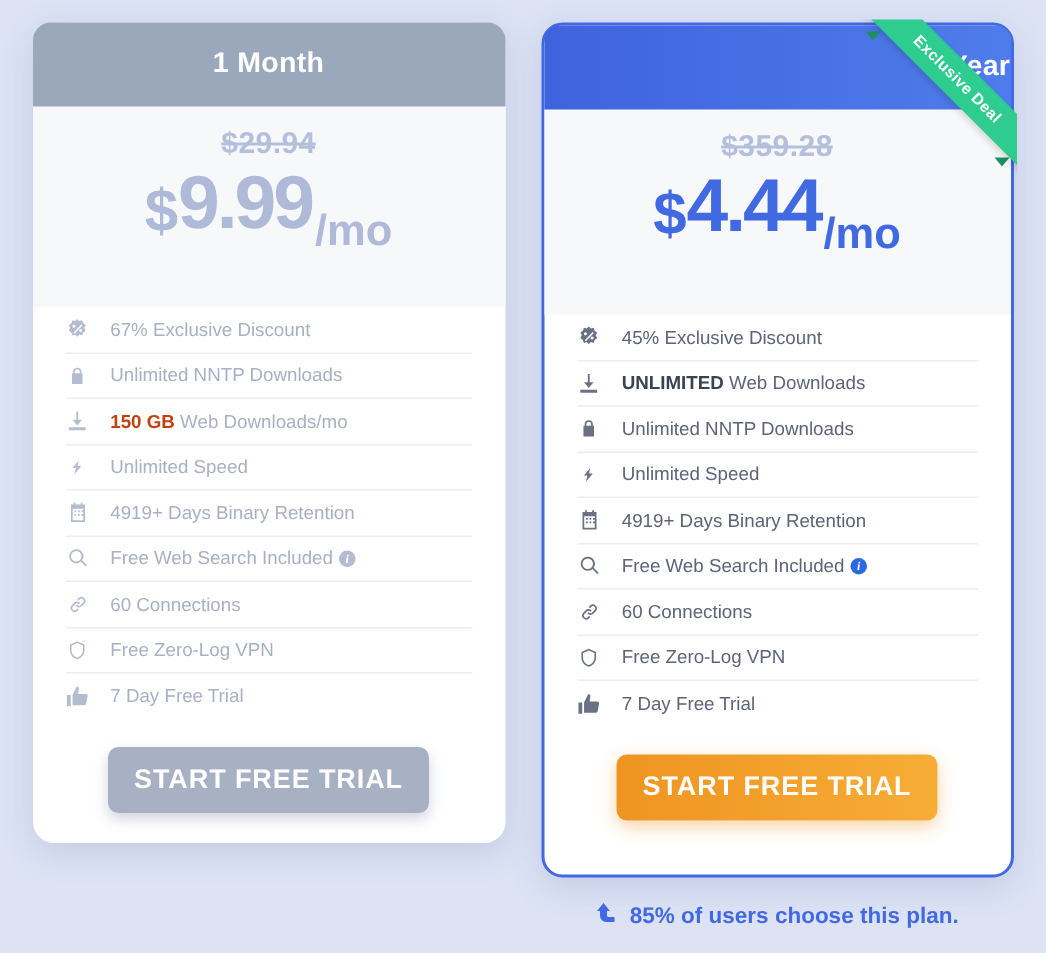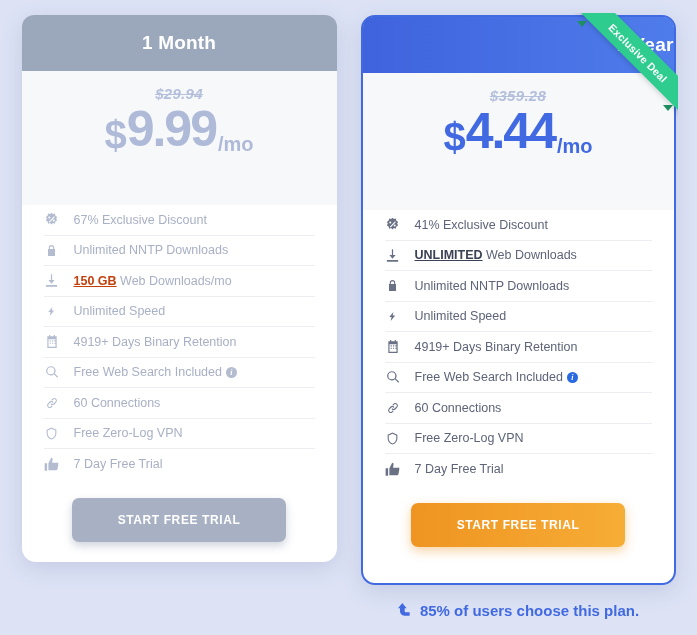--- a/index.html
+++ b/index.html
@@ -104,25 +104,24 @@
   
   .price-block {
     background: #f7f8fa;
     text-align: center;
     padding-top: 14px;
   }
   .card-basic .price-block  { height: 134px; }
   .card-featured .price-block { height: 137px; text-align: center; }
 
   .price-old {
-    font-size: 15px;
+    font-size: 20px;
     font-weight: bold;
     text-decoration: line-through;
     letter-spacing: .3px;
-    font-style: italic;
   }
   .card-basic .price-old   { color: #b3bfdb; }
   .card-featured .price-old{ color: #b3bfdb; }
 
   .price-row {
     display: flex;
     align-items: flex-start;
     justify-content: center;
     line-height: 1;
     margin-top: 2px;
@@ -131,21 +130,21 @@
     font-size: 40px;
     font-weight: bold;
     margin-top: 11px;
   }
   .amount {
     font-size: 50px;
     font-weight: bold;
     letter-spacing: -2px;
   }
   .per {
-    font-size: 20px;
+    font-size: 29px;
     font-weight: bold;
     margin-top: 30px;
     margin-left: 2px;
   }
   .card-basic .cur, .card-basic .amount, .card-basic .per { color: #aebad8; }
   .card-featured .cur, .card-featured .amount, .card-featured .per { color: #4169e1; }
 
   
   .features { padding: 0 22px; }
   .feature {
@@ -163,21 +162,21 @@
   .feature .f-icon {
     width: 16px;
     flex: 0 0 16px;
     display: flex;
     align-items: center;
     justify-content: center;
   }
   .card-basic .f-icon svg { fill: #b4bcd0; }
   .card-featured .f-icon svg { fill: #6a7185; }
 
-  .f-text b { font-weight: bold; text-decoration: underline; }
+  .f-text b { font-weight: bold; }
   .card-basic .f-text b  { color: #c2410c; }
   .card-featured .f-text b { color: #3b4254; }
 
   .info-dot {
     display: inline-flex;
     align-items: center;
     justify-content: center;
     width: 11px; height: 11px;
     border-radius: 50%;
     font-size: 8px;
@@ -193,21 +192,21 @@
 
   
   .cta-wrap { display: flex; justify-content: center; }
   .card-basic .cta-wrap   { margin-top: 18px; }
   .card-featured .cta-wrap{ margin-top: 18px; }
 
   .cta {
     border: none;
     border-radius: 7px;
     color: #ffffff;
-    font-size: 12px;
+    font-size: 18px;
     font-weight: bold;
     letter-spacing: .6px;
     width: 214px;
     height: 44px;
     cursor: pointer;
     font-family: "Liberation Sans", sans-serif;
   }
   .cta-grey {
     background: #a8b1c4;
     box-shadow: 0 4px 9px rgba(120,132,160,.35);
@@ -363,21 +362,21 @@
     </div>
 
     <div class="features">
 
       <div class="feature">
         <span class="f-icon">
             <svg width="15" height="15" viewBox="0 0 24 24">
               <path d="M12 1l2.2 2.3 3-.9.9 3L21 7.8l-1.6 2.7 1.6 2.7-2.9 2.4-.9 3-3-.9L12 20l-2.2-2.3-3 .9-.9-3L3 13.2l1.6-2.7L3 7.8l2.9-2.4.9-3 3 .9L12 1zm-3.6 6.2a1.6 1.6 0 100 3.2 1.6 1.6 0 000-3.2zm7.2 4.6a1.6 1.6 0 100 3.2 1.6 1.6 0 000-3.2zm.6-4.9l-8.4 8.7 1.2 1.2 8.4-8.7-1.2-1.2z"></path>
             </svg>
           </span>
-        <span class="f-text">41% Exclusive Discount</span>
+        <span class="f-text">45% Exclusive Discount</span>
       </div>
 
       <div class="feature">
         <span class="f-icon">
             <svg width="15" height="15" viewBox="0 0 24 24">
               <path d="M11 2h2v9h4l-5 6-5-6h4V2zM3 19h18v3H3v-3z"></path>
             </svg>
           </span>
         <span class="f-text"><b>UNLIMITED</b> <span>Web Downloads</span></span>
       </div>

